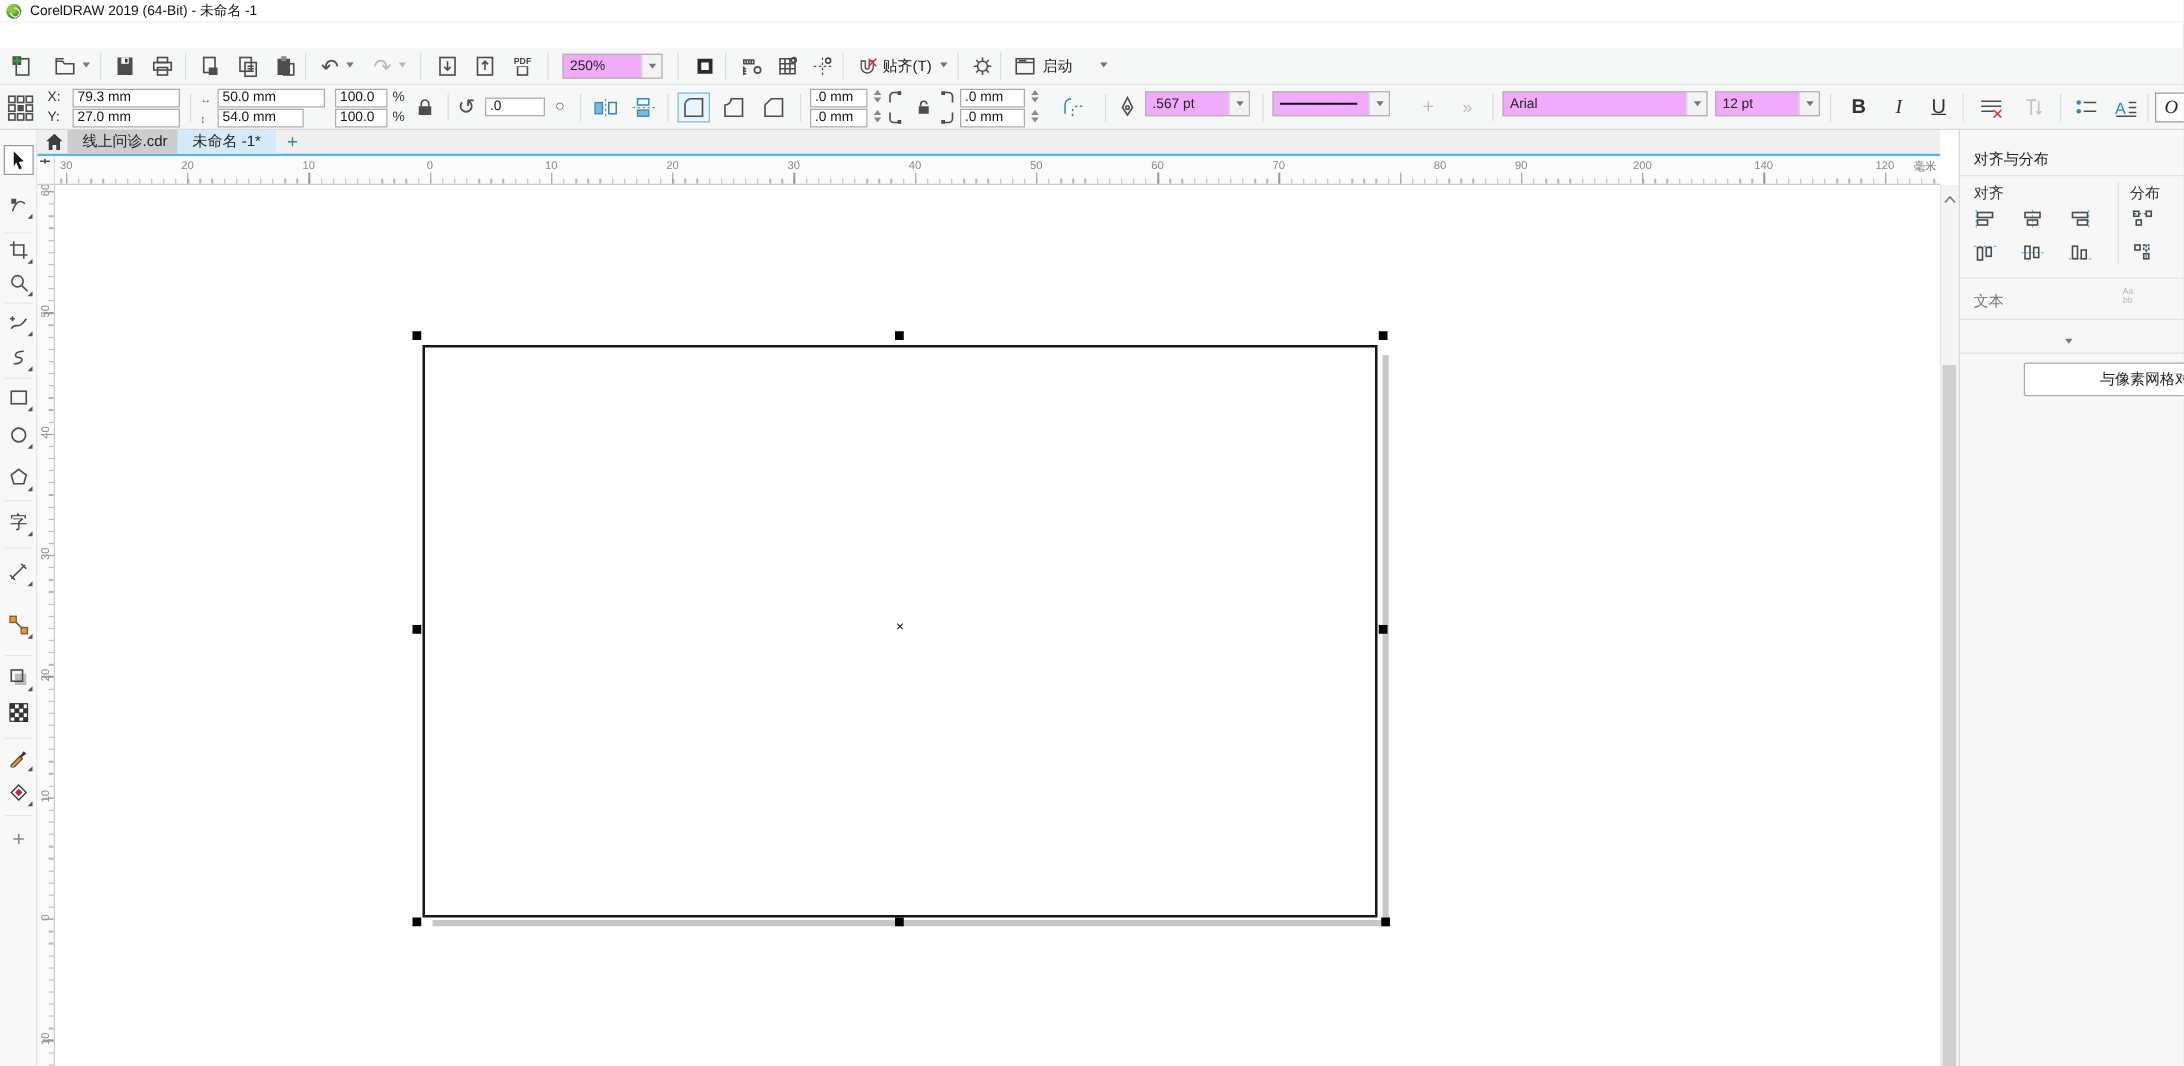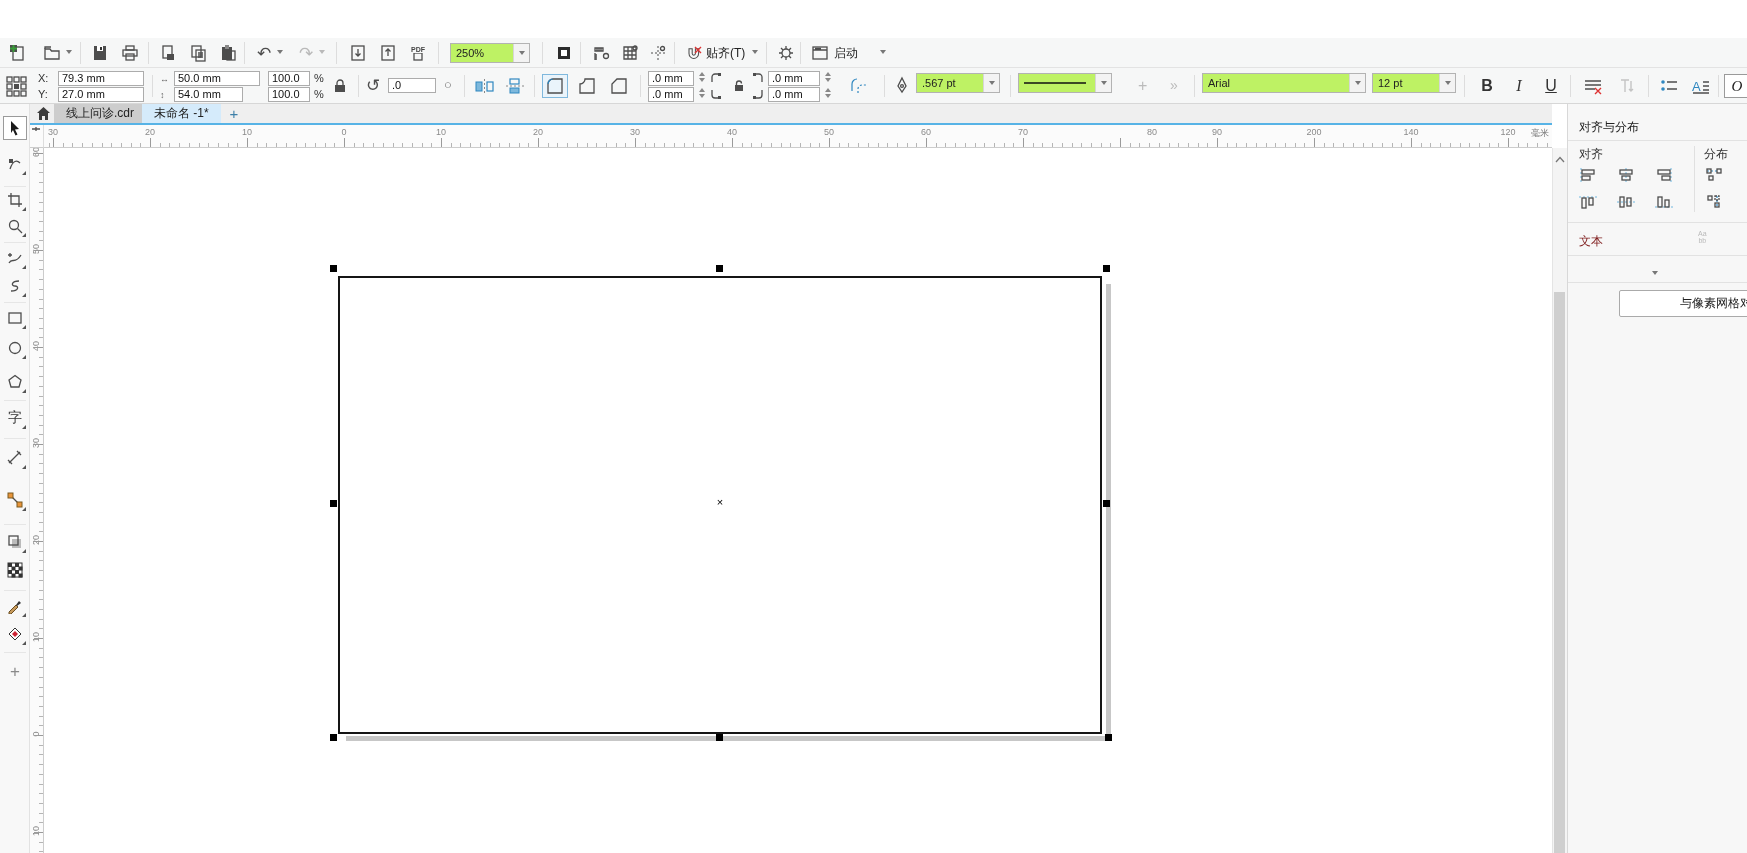--- a/index.html
+++ b/index.html
@@ -21,21 +21,21 @@
 .sepv{position:absolute;top:4px;width:1px;height:22px;background:#ddd}
 .car{display:inline-block;width:0;height:0;border-left:3.5px solid transparent;border-right:3.5px solid transparent;border-top:4px solid #777}
 .cars{position:absolute;top:12px}
 svg.ic{display:block}
 svg.ic .s{fill:none;stroke:#4d4d4d;stroke-width:1.3}
 svg.ic .sf{fill:#4d4d4d;stroke:none}
 svg.ic .red{stroke:#d33;stroke-width:1.4;fill:none}
 svg.ic .blu{stroke:#2f87c0;fill:none;stroke-width:1.2}
 svg.ic .bluf{fill:#7db8dc;stroke:#2f87c0;stroke-width:1}
 .glyph{font-size:15px;color:#4d4d4d;line-height:1}
-.combo{position:absolute;height:20px;top:5px;background:#bef264;border:1px solid #b3b3b3;font-size:11px;display:flex;align-items:center;padding:0 22px 0 5px}
+.combo{position:absolute;height:20px;top:5px;background:#f0abfc;border:1px solid #b3b3b3;font-size:11px;display:flex;align-items:center;padding:0 22px 0 5px}
 .combo .dd{position:absolute;right:0;top:0;bottom:0;width:16px;background:#f3f3f3;border-left:1px solid #d6d6d6;display:flex;align-items:center;justify-content:center}
 .txtbtn{position:absolute;top:5px;height:20px;display:flex;align-items:center;font-size:12px;color:#222}
 
 .f{position:absolute;height:15px;background:#fff;border:1px solid #acacac;font-size:11px;line-height:13px;padding:0 3px;color:#111}
 .r1{top:3px}.r2{top:19px}
 .lbl{position:absolute;font-size:11px;color:#333}
 .mini{position:absolute;font-size:9px;color:#666}
 .spin{position:absolute;width:9px}
 .spin i{display:block;width:0;height:0;border-left:3px solid transparent;border-right:3px solid transparent;margin:2px auto}
 .spin .up{border-bottom:4px solid #888}
@@ -78,28 +78,32 @@
 #vthumb{position:absolute;left:1px;right:2px;top:144px;bottom:0;background:#cfcfcf}
 #scrollup{position:absolute;left:0;right:0;top:8px;display:flex;justify-content:center}
 
 #docker{position:absolute;left:1567px;top:104px;width:180px;height:749px;background:#f7f7f7;border-left:1px solid #d8d8d8}
 #docker .hrl{position:absolute;left:0;right:0;height:1px;background:#e2e2e2}
 #dtitle{position:absolute;left:11px;top:15px;font-size:12px;color:#222}
 .dsec{position:absolute;font-size:12px;color:#333}
 .dico{position:absolute;width:26px;height:22px;display:flex;align-items:center;justify-content:center}
 #dchev{position:absolute;left:84px;top:160px}
 #pixgridbtn{position:absolute;left:51px;top:186px;width:240px;height:27px;background:#fff;border:1px solid #aaa;border-radius:2px;font-size:12px;color:#222;display:flex;align-items:center;padding-left:60px}
-.gtxt{color:#7f1d1d}
+.gtxt{color:#737373}
 #texticon{position:absolute;left:130px;top:126px;font-size:7px;line-height:7px;color:#b9b9b9;text-align:center}
 </style>
 </head>
 <body>
 
 <div id="app">
 
+  <div id="titlebar">
+    <span id="logo"></span>
+    <span class="t">CorelDRAW 2019 (64-Bit) - 未命名 -1</span>
+  </div>
 
 
   <div id="toolbar">
     <span class="tbi" style="left:6px">
         <svg class="ic" width="18" height="18">
           <rect class="s" x="4" y="3" width="10" height="13"></rect>
           <rect class="sf" x="1" y="1" width="7" height="7" fill="#fff" stroke="none"></rect>
           <path d="M4.5 1v7M1 4.5h7" stroke="#3a9c3a" stroke-width="2" fill="none"></path>
         </svg>
       </span>

